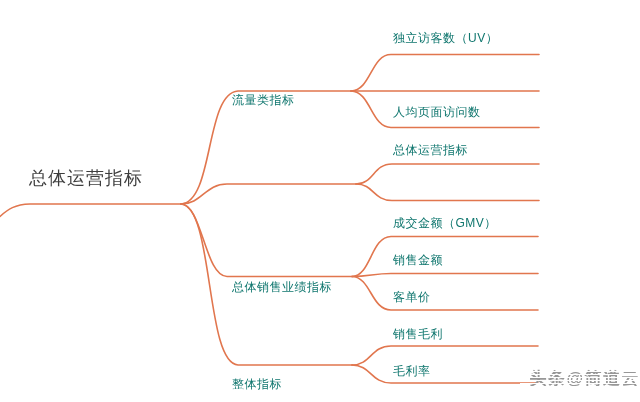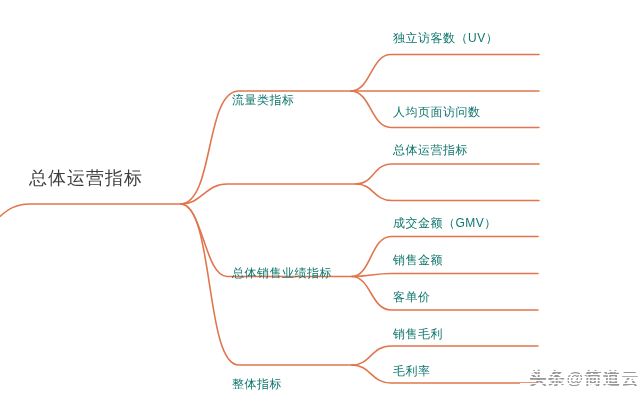--- a/index.html
+++ b/index.html
@@ -79,21 +79,21 @@
       <path d="M 352 276.5 C 371 277 371 310 391 310 L 538 310"></path>
 
       <path d="M 352 365 C 371 365 371 346 391 346 L 538 346"></path>
       <path d="M 352 365 C 371 365 371 383 391 383 L 538 383"></path>
     </g>
   </svg>
 
   <div class="root-node">总体运营指标</div>
 
   <div class="node branch-label" style="top:67px">流量类指标</div>
-  <div class="node branch-label" style="top:240px">总体销售业绩指标</div>
+  <div class="node branch-label" style="top:254px">总体销售业绩指标</div>
   <div class="node branch-label" style="top:351px">整体指标</div>
 
   <div class="node leaf-label" style="top:31px">独立访客数（UV）</div>
   <div class="node leaf-label" style="top:105px">人均页面访问数</div>
   <div class="node leaf-label" style="top:143px">总体运营指标</div>
   <div class="node leaf-label" style="top:216px">成交金额（GMV）</div>
   <div class="node leaf-label" style="top:253px">销售金额</div>
   <div class="node leaf-label" style="top:290px">客单价</div>
   <div class="node leaf-label" style="top:327px">销售毛利</div>
   <div class="node leaf-label" style="top:364px">毛利率</div>

